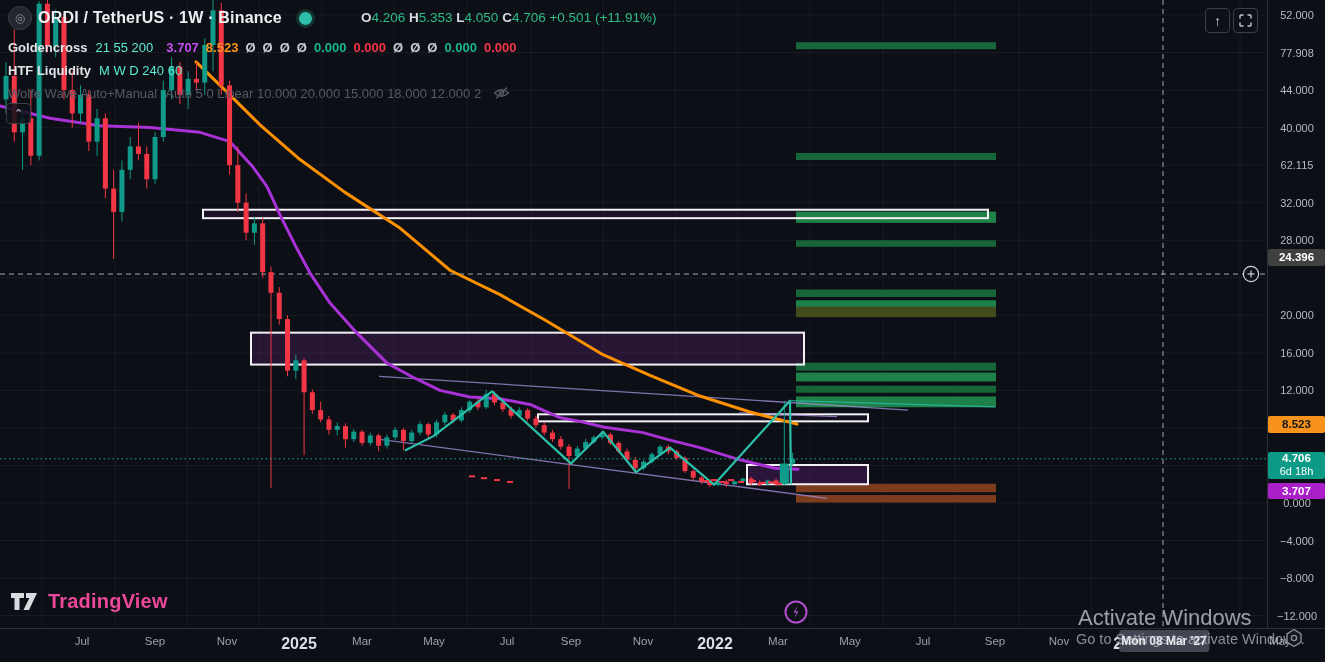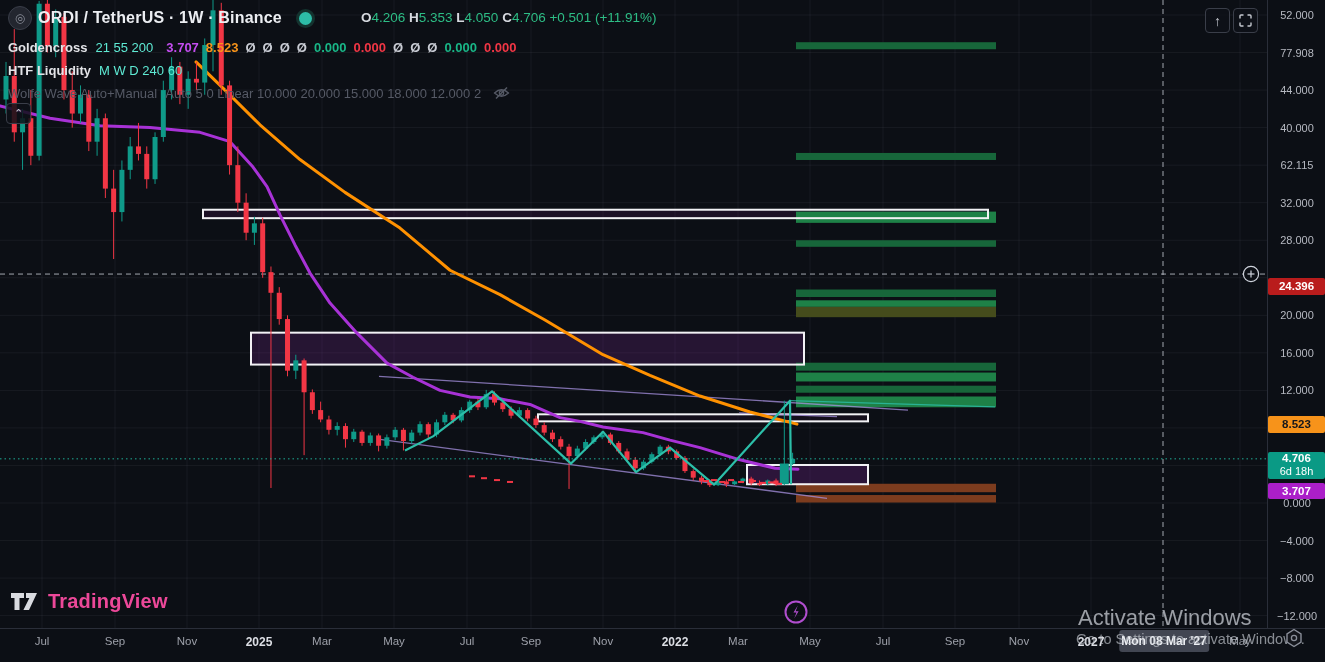--- a/index.html
+++ b/index.html
@@ -19,22 +19,22 @@
   .ind-vals span{font-size:13px;margin-left:7px;font-weight:600;}
   .dimmed .ind-name,.dimmed .ind-params{color:#565a66;font-weight:400;}
   .btn{position:absolute;width:25px;height:25px;border:1px solid #3a3e49;border-radius:4px;background:rgba(14,17,23,.85);
        display:flex;align-items:center;justify-content:center;color:#c6c9d1;font-size:14px;z-index:40;cursor:pointer;box-sizing:border-box;}
   .collapse-btn{left:6px;top:103px;width:25px;height:21px;font-size:11px;z-index:31;}
   .price-axis{position:absolute;left:1267px;top:0;width:58px;height:628px;border-left:1px solid #2a2e39;z-index:20;background:#0c0f15;}
   .ptick{position:absolute;left:0;width:100%;text-align:center;font-size:11px;color:#b6b9c1;transform:translateY(-50%);}
   .ptag{position:absolute;left:0;width:57px;text-align:center;font-size:11.5px;font-weight:700;border-radius:2px;z-index:5;}
   .ptag .sub{font-weight:400;font-size:11px;}
   .time-axis{position:absolute;left:0;top:628px;width:1325px;height:34px;border-top:1px solid #2a2e39;z-index:20;}
-  .ttick{position:absolute;top:6px;transform:translateX(-50%);font-size:11.5px;color:#9da0a9;}
-  .ttick.bold{color:#dcdee4;font-weight:700;font-size:12px;}
+  .ttick{position:absolute;top:6px;transform:translateX(-50%);font-size:11.5px;color:#9da0a9;margin-left:40px;}
+  .ttick.bold{color:#dcdee4;font-weight:700;font-size:16px;}
   .tooltip{position:absolute;left:1164px;top:1px;transform:translateX(-50%);background:#42465299;background:#424652;
            color:#eef0f4;font-size:12px;font-weight:600;padding:4px 2px;border-radius:3px;z-index:25;white-space:nowrap;}
   .wm1{position:absolute;left:1078px;top:605px;font-size:22px;color:rgba(190,194,201,.8);z-index:50;pointer-events:none;}
   .wm2{position:absolute;left:1076px;top:631px;font-size:14.5px;color:rgba(190,194,201,.7);z-index:50;pointer-events:none;white-space:nowrap;}
   .tv-logo{position:absolute;left:10px;top:590px;display:flex;align-items:center;gap:8px;z-index:30;color:#ec4899;
            font-size:20px;font-weight:700;letter-spacing:.2px;}
   .icon-abs{position:absolute;z-index:30;}
 </style>
 </head>
 <body>
@@ -395,21 +395,21 @@
       <div class="ptag" style="background: rgb(247, 147, 26); color: rgb(21, 23, 28); height: 17px; top: 415.5px; line-height: 17px;">
         <div>8.523</div>
       </div>
       <div class="ptag" style="background: rgb(10, 154, 133); color: rgb(255, 255, 255); height: 27px; top: 452px; line-height: 13px;">
         <div>4.706</div>
         <div class="sub">6d 18h</div>
       </div>
       <div class="ptag" style="background: rgb(171, 31, 201); color: rgb(255, 255, 255); height: 16px; top: 483px; line-height: 16px;">
         <div>3.707</div>
       </div>
-      <div class="ptag" style="background: #b91c1c; color: rgb(255, 255, 255); height: 17px; top: 278px; line-height: 17px;">
+      <div class="ptag" style="background: #404040; color: rgb(255, 255, 255); height: 17px; top: 249px; line-height: 17px;">
         <div>24.396</div>
       </div>
     </div>
 
   
   <svg class="icon-abs" style="left:1242px;top:265px;" width="18" height="18" viewBox="0 0 18 18">
     <circle cx="9" cy="9" r="7.6" fill="#0c0f15" stroke="#cfd3dc" stroke-width="1.2"></circle>
     <line x1="5.5" y1="9" x2="12.5" y2="9" stroke="#cfd3dc" stroke-width="1.2"></line>
     <line x1="9" y1="5.5" x2="9" y2="12.5" stroke="#cfd3dc" stroke-width="1.2"></line>
   </svg>

